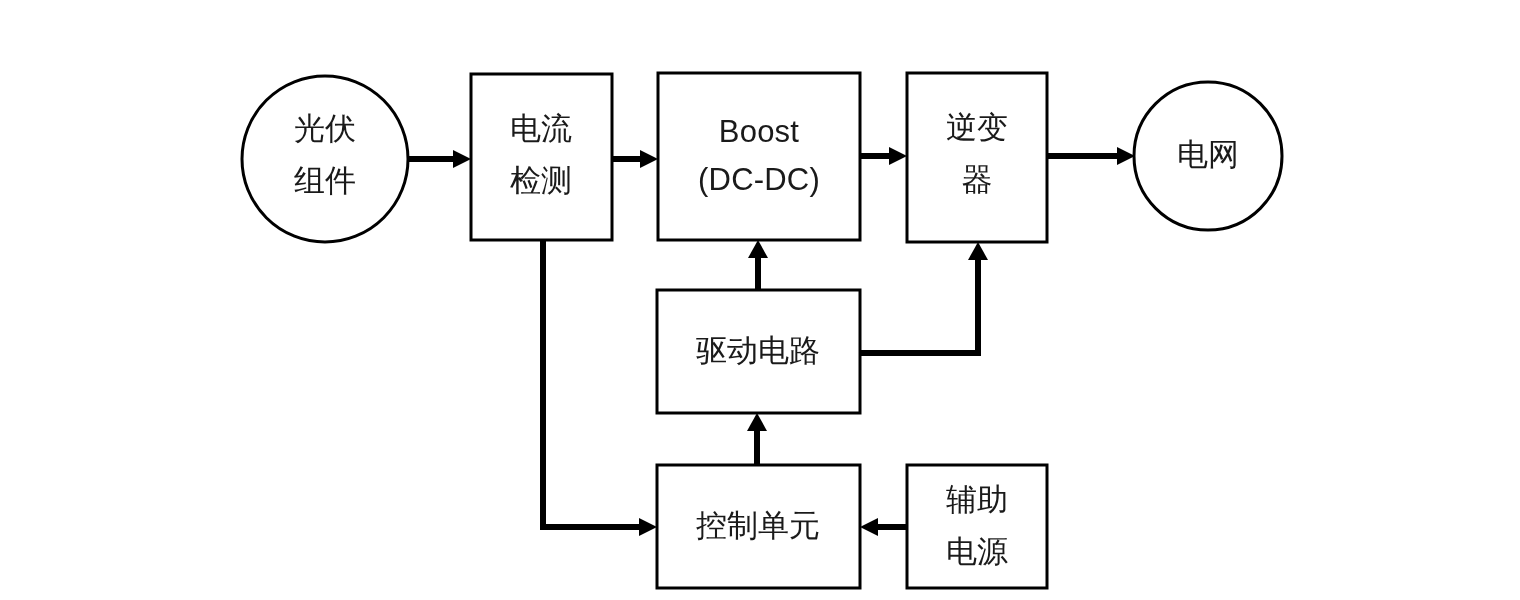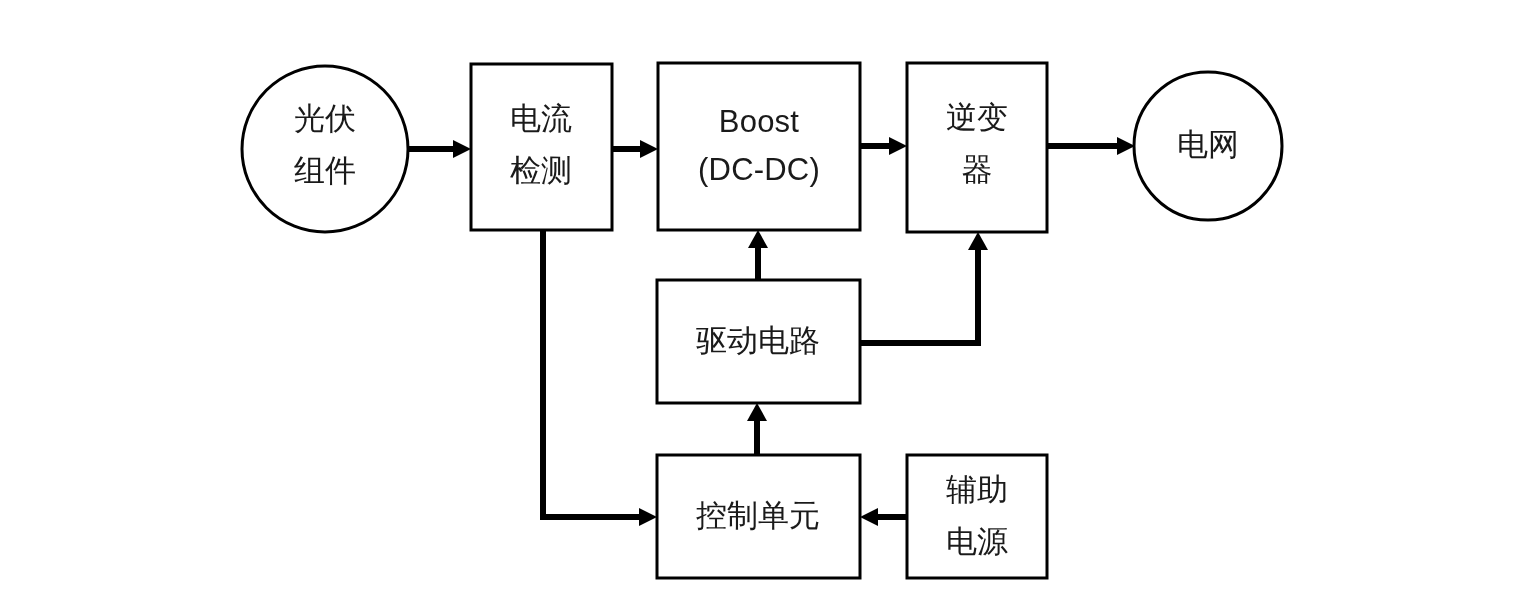--- a/index.html
+++ b/index.html
@@ -11,20 +11,21 @@
     width: 1520px;
     height: 600px;
     font-family: "Liberation Sans", sans-serif;
     overflow: hidden;
   }
   #diagram-root {
     position: relative;
     width: 1520px;
     height: 516px;
     background: #ffffff;
+    margin-top: 10px;
   }
   svg.diagram {
     display: block;
     width: 1520px;
     height: 600px;
   }
   .node-shape {
     fill: #ffffff;
     stroke: #000000;
     stroke-width: 3;

